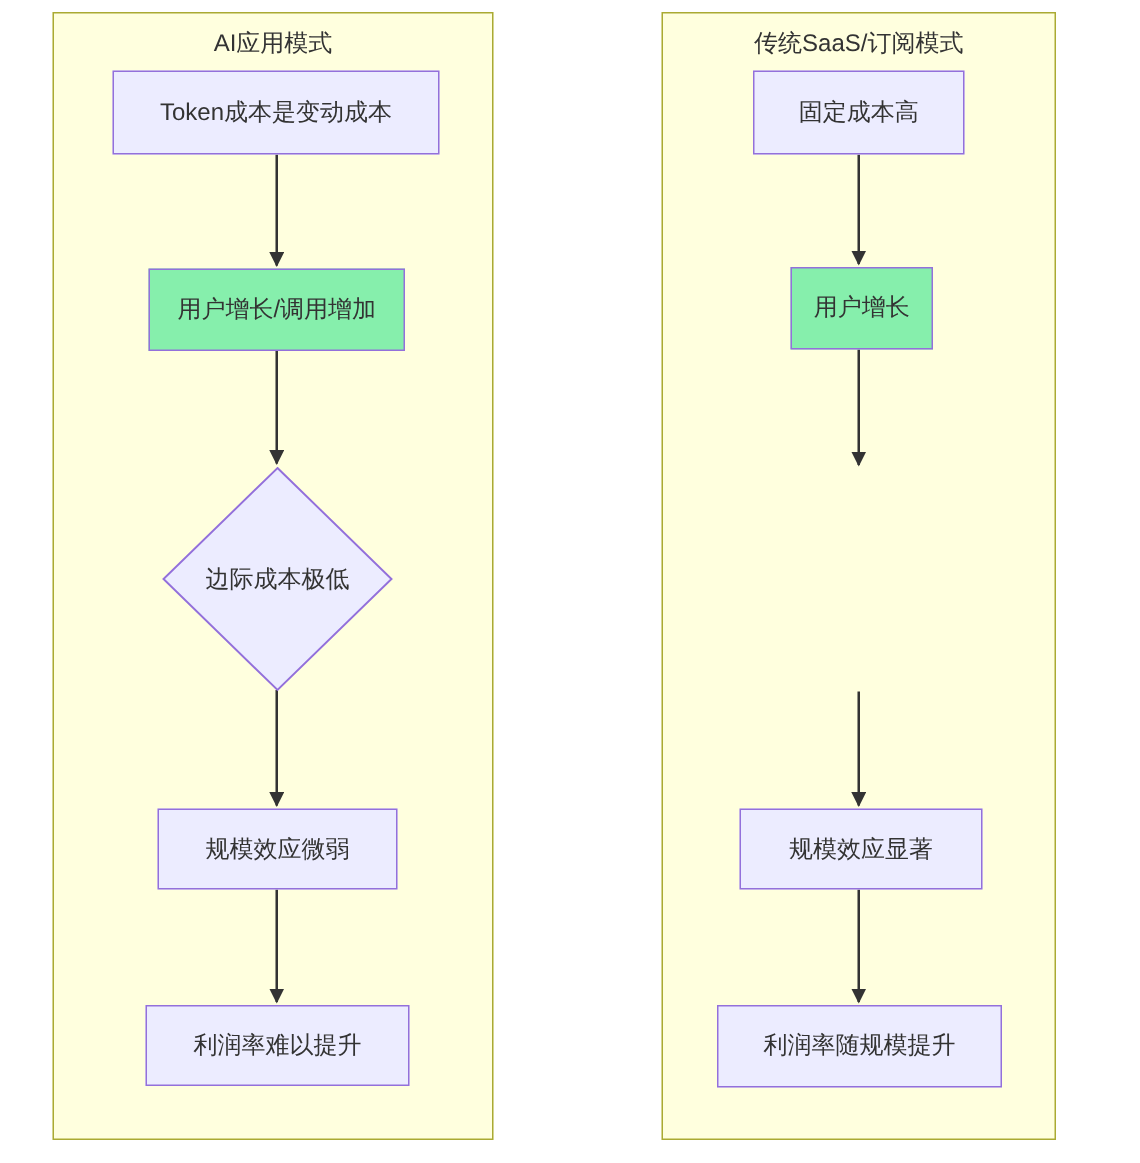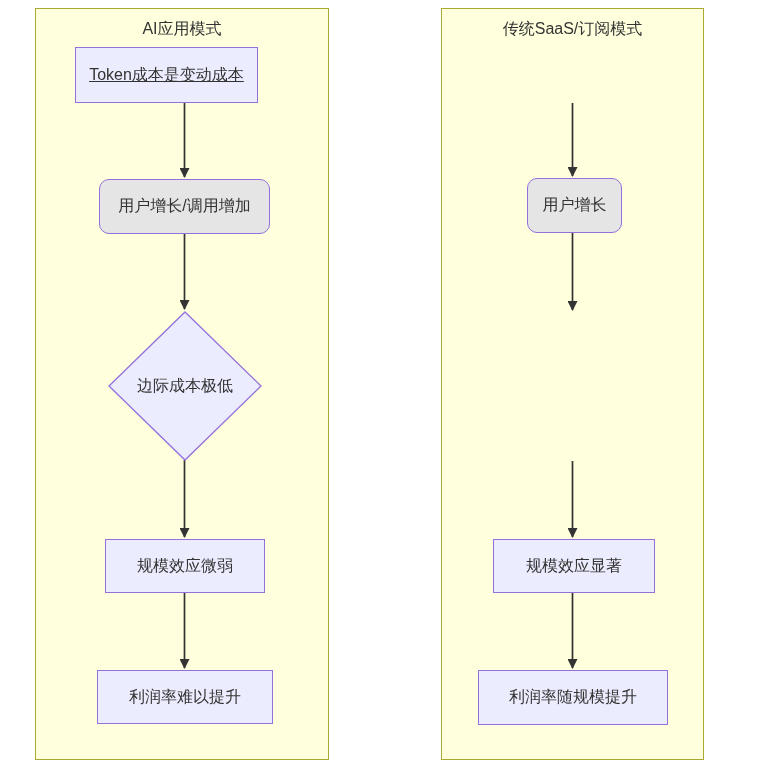--- a/index.html
+++ b/index.html
@@ -35,23 +35,23 @@
     position: absolute;
     display: flex; align-items: center; justify-content: center;
     font-size: 16px; color: #333333;
     text-align: center;
   }
   .node.rect {
     background: #ececff;
     border: 1.3px solid #9370db;
   }
   .node.rounded {
-    background: #e5e5e5;
+    background: #86efac;
     border: 1.3px solid #9370db;
-    border-radius: 10px;
+    border-radius: 0;
   }
   .node.diamond { background: transparent; }
   .node.diamond svg.diamond-shape {
     position: absolute; left: 0; top: 0;
     width: 100%; height: 100%;
   }
   .node.diamond svg.diamond-shape polygon {
     fill: #ececff;
     stroke: #9370db;
     stroke-width: 1.3px;
@@ -82,21 +82,21 @@
     <line x1="184.5" y1="234" x2="184.5" y2="309" marker-end="url(#arrowhead)"></line>
     <line x1="184.5" y1="460" x2="184.5" y2="537" marker-end="url(#arrowhead)"></line>
     <line x1="184.5" y1="593" x2="184.5" y2="668" marker-end="url(#arrowhead)"></line>
 
     <line x1="572.5" y1="103" x2="572.5" y2="176" marker-end="url(#arrowhead)"></line>
     <line x1="572.5" y1="233" x2="572.5" y2="310" marker-end="url(#arrowhead)"></line>
     <line x1="572.5" y1="461" x2="572.5" y2="537" marker-end="url(#arrowhead)"></line>
     <line x1="572.5" y1="593" x2="572.5" y2="668" marker-end="url(#arrowhead)"></line>
   </svg>
 
-  <div class="node rect" style="left:75px; top:47px; width:183px; height:56px;text-decoration:underline;">
+  <div class="node rect" style="left:75px; top:47px; width:218px; height:56px;">
     <span class="node-label">Token成本是变动成本</span>
   </div>
 
   <div class="node rounded" style="left:99px; top:179px; width:171px; height:55px;">
     <span class="node-label">用户增长/调用增加</span>
   </div>
 
   <div class="node diamond" style="left:108px; top:311px; width:154px; height:150px;">
     <svg class="diamond-shape" viewBox="0 0 154 150" preserveAspectRatio="none" xmlns="http://www.w3.org/2000/svg">
       <polygon points="77,1 153,75 77,149 1,75"></polygon>
@@ -105,20 +105,23 @@
   </div>
 
   <div class="node rect" style="left:105px; top:539px; width:160px; height:54px;justify-content:center;">
     <span class="node-label">规模效应微弱</span>
   </div>
 
   <div class="node rect" style="left:97px; top:670px; width:176px; height:54px;">
     <span class="node-label">利润率难以提升</span>
   </div>
 
+  <div class="node rect" style="left:502px; top:47px; width:141px; height:56px;">
+    <span class="node-label">固定成本高</span>
+  </div>
 
   <div class="node rounded" style="left:527px; top:178px; width:95px; height:55px;">
     <span class="node-label">用户增长</span>
   </div>
 
 
   <div class="node rect" style="left:493px; top:539px; width:162px; height:54px;">
     <span class="node-label">规模效应显著</span>
   </div>
 

